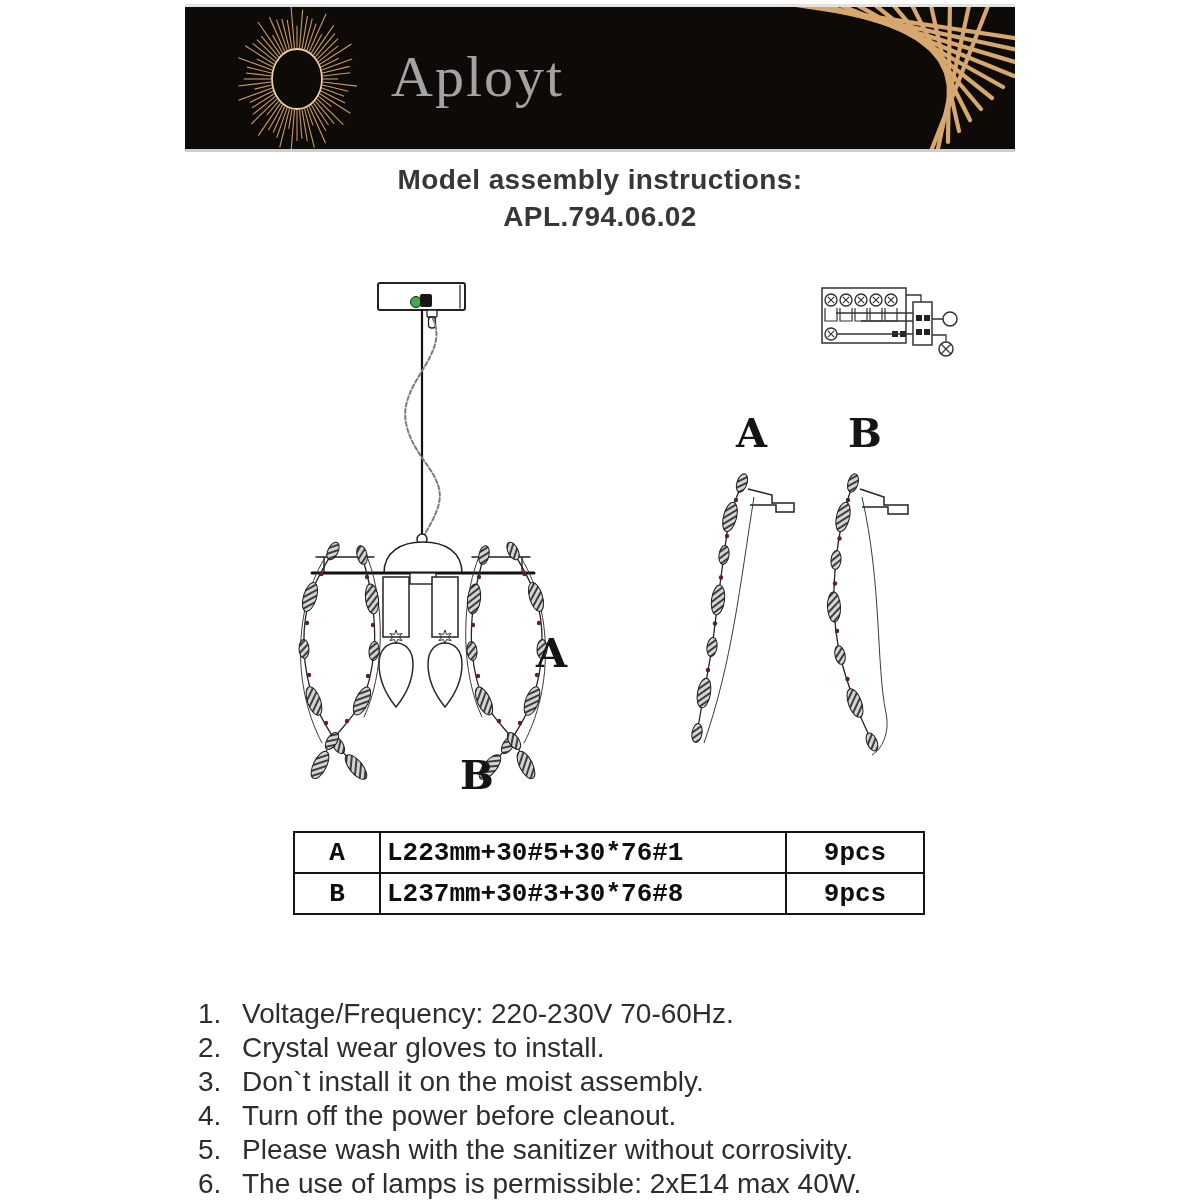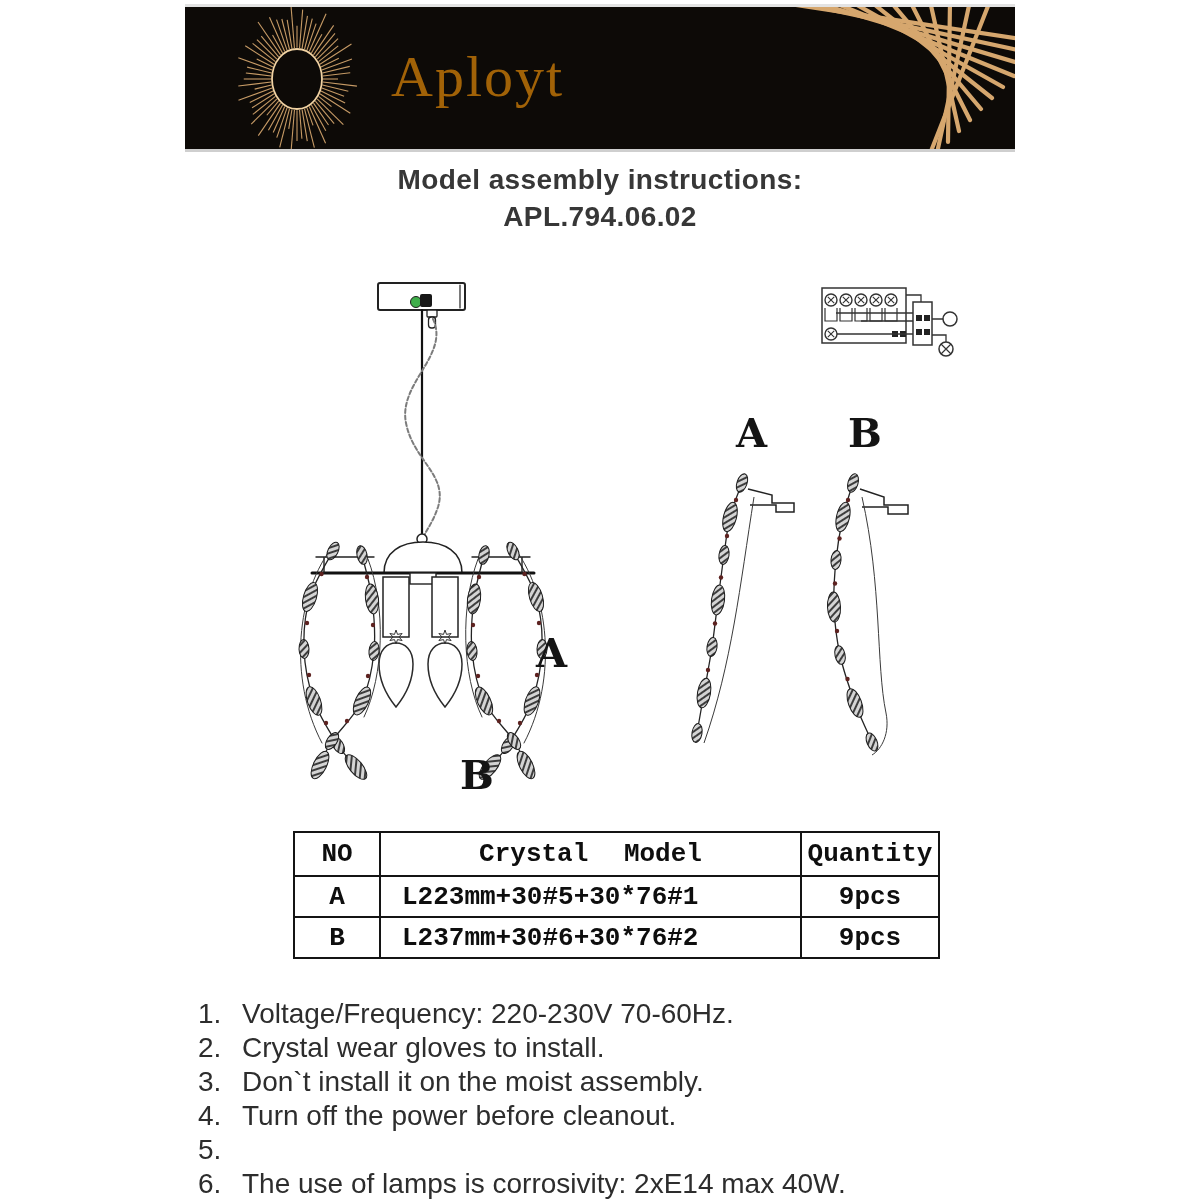--- a/index.html
+++ b/index.html
@@ -4,42 +4,42 @@
 <style>
   html,body{margin:0;padding:0;}
   body{width:1200px;height:1200px;position:relative;background:#ffffff;
        font-family:"Liberation Sans", sans-serif;overflow:hidden;}
 
   
   .banner{position:absolute;left:185px;top:4px;width:830px;height:148px;
           background:#0d0a07;border-top:3px solid #e3e3e3;border-bottom:3px solid #cfcfcf;box-sizing:border-box;}
   .banner svg{position:absolute;left:0;top:0;}
   .logo-text{position:absolute;left:206px;top:36px;font-family:"Liberation Serif", serif;
-             font-size:58px;font-weight:400;letter-spacing:2px;color:#a16207;}
+             font-size:58px;font-weight:400;letter-spacing:2px;color:#a3a3a3;}
 
   
   .title-line{position:absolute;left:0;width:1200px;text-align:center;color:#373737;
               font-size:28px;font-weight:600;letter-spacing:.4px;}
   .t1{top:164px;} .t2{top:201px;}
 
   
   .diagram{position:absolute;left:280px;top:255px;}
   .diag-label{font-family:"DejaVu Serif", serif;font-weight:bold;font-size:40px;fill:#141414;}
 
   
   .crystal-table{position:absolute;left:293px;top:831px;border-collapse:collapse;
                  font-family:"Liberation Mono", monospace;font-weight:bold;color:#0e0e0e;}
   .crystal-table td,.crystal-table th{border:2.5px solid #141414;font-size:26px;padding:0;}
   .col-no{width:84px;text-align:center;}
   .col-model{width:398px;}
   .col-qty{width:136px;text-align:center;}
   .crystal-table tr{height:41px;}
   .crystal-table tr.hdr{height:44px;}
   th.col-model{text-align:center;word-spacing:20px;}
-  td.col-model{text-align:left;padding-left:21px;}
+  td.col-model{text-align:left;padding-left:6px;}
 
   
   .instructions{position:absolute;left:198px;top:997px;width:860px;list-style:none;
                 margin:0;padding:0;color:#2d2d2d;}
   .instructions li{display:flex;font-size:28px;line-height:34px;font-weight:500;}
   .instructions .num{width:44px;flex:0 0 44px;}
 </style>
 </head>
 <body>
 
@@ -294,33 +294,28 @@
       </g>
     <text class="diag-label" x="456" y="192">A</text>
     <text class="diag-label" x="568" y="192">B</text>
   </g>
 <path d="M119.0,382.0L122.1,385.5L117.5,384.6L116.0,389.0L114.5,384.6L109.9,385.5L113.0,382.0L109.9,378.5L114.5,379.4L116.0,375.0L117.5,379.4L122.1,378.5Z" fill="none" stroke="#333" stroke-width="1"></path>
     <path d="M168.0,382.0L171.1,385.5L166.5,384.6L165.0,389.0L163.5,384.6L158.9,385.5L162.0,382.0L158.9,378.5L163.5,379.4L165.0,375.0L166.5,379.4L171.1,378.5Z" fill="none" stroke="#333" stroke-width="1"></path>
   </svg>
 
 <table class="crystal-table">
   <tbody>
-      <tr class="hdr">
-    <th class="col-no">NO</th>
-    <th class="col-model">Crystal Model</th>
-    <th class="col-qty">Quantity</th>
-  </tr>
   <tr>
     <td class="col-no">A</td>
     <td class="col-model">L223mm+30#5+30*76#1</td>
     <td class="col-qty">9pcs</td>
   </tr>
   <tr>
     <td class="col-no">B</td>
-    <td class="col-model">L237mm+30#6+30*76#2</td>
+    <td class="col-model">L237mm+30#3+30*76#8</td>
     <td class="col-qty">9pcs</td>
   </tr>
 </tbody>
   </table>
 
 <ul class="instructions">
   <li>
       <span class="num">1.</span>
       <span>Voltage/Frequency: 220-230V 70-60Hz.</span>
     </li>
@@ -331,18 +326,19 @@
   <li>
       <span class="num">3.</span>
       <span>Don`t install it on the moist assembly.</span>
     </li>
   <li>
       <span class="num">4.</span>
       <span>Turn off the power before cleanout.</span>
     </li>
   <li>
       <span class="num">5.</span>
+      <span>Please wash with the sanitizer without corrosivity.</span>
     </li>
   <li>
       <span class="num">6.</span>
-      <span>The use of lamps is corrosivity: 2xE14 max 40W.</span>
+      <span>The use of lamps is permissible: 2xE14 max 40W.</span>
     </li>
 </ul>
 
 </body></html>

